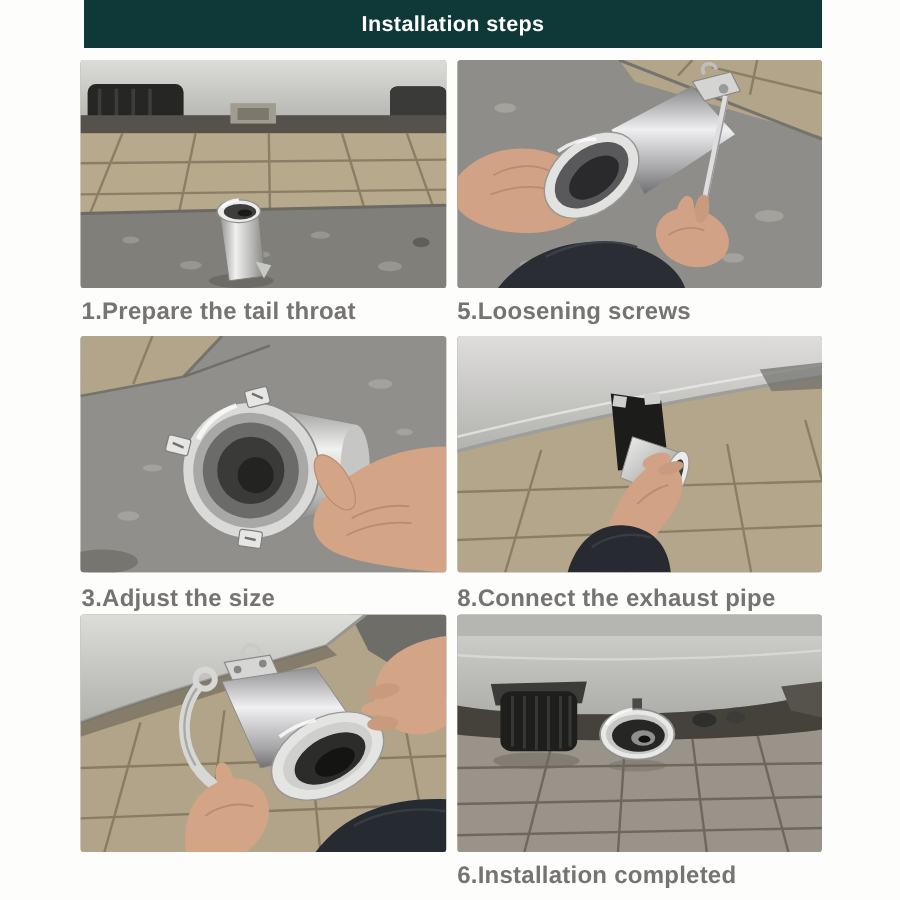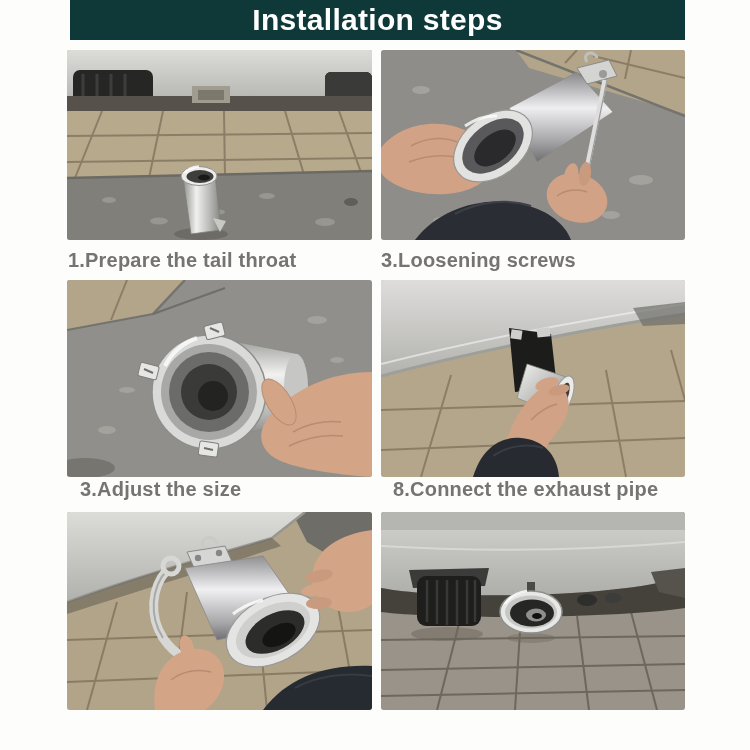--- a/index.html
+++ b/index.html
@@ -4,38 +4,38 @@
 <style>
   html,body{margin:0;padding:0;background:#ffffff;}
   .page{
     position:relative;width:750px;height:750px;background:#fdfdfb;
     font-family:"Liberation Sans",sans-serif;overflow:hidden;
   }
   .header-bar{
     position:absolute;left:70px;top:0;width:615px;height:40px;
     background:#0e3938;color:#ffffff;
     display:flex;align-items:center;justify-content:center;
-    font-size:30px;font-weight:700;letter-spacing:.3px;
+    font-size:18px;font-weight:700;letter-spacing:.3px;
   }
   .photo{
     position:absolute;background:#9b9b97;border-radius:3px;overflow:hidden;
     box-shadow:0 0 0 1px #ececea inset;
   }
   .photo svg{display:block;width:100%;height:100%;}
   .c1{left:67px;width:305px;}
   .c2{left:381px;width:304px;}
   .r1{top:50px;height:190px;}
   .r2{top:280px;height:197px;}
   .r3{top:512px;height:198px;}
   .caption{
     position:absolute;height:40px;display:flex;align-items:center;
     color:#757373;font-size:20px;font-weight:600;letter-spacing:.2px;
     white-space:nowrap;
   }
-  .capr1{top:240px;} .capr2{top:469px;margin-left:12px;} .capr3{top:710px;}
+  .capr1{top:240px;} .capr2{top:479px;} .capr3{top:710px;}
   .capc1{left:68px;width:305px;} .capc2{left:381px;width:304px;}
 </style>
 </head>
 <body>
 
 <div class="page">
 
   <div class="header-bar">
     <span>Installation steps</span>
   </div>
@@ -326,22 +326,25 @@
       <ellipse cx="155" cy="103" rx="10" ry="6.5" fill="#8f8f8d"></ellipse>
       <ellipse cx="156" cy="104" rx="5" ry="3" fill="#111110"></ellipse>
       <path d="M124,92 A31,21 0 0 1 146,79" stroke="#ffffff" stroke-width="2.5" fill="none" opacity=".85"></path>
     </svg>
   </figure>
 
   <div class="caption capr1 capc1">
     <span>1.Prepare the tail throat</span>
   </div>
   <div class="caption capr1 capc2">
-    <span>3.Loosening screws</span>
+    <span>5.Loosening screws</span>
   </div>
   <div class="caption capr2 capc1">
     <span>3.Adjust the size</span>
   </div>
   <div class="caption capr2 capc2">
     <span>8.Connect the exhaust pipe</span>
   </div>
+  <div class="caption capr3 capc2">
+    <span>6.Installation completed</span>
+  </div>
 
 </div>
 
 </body></html>

